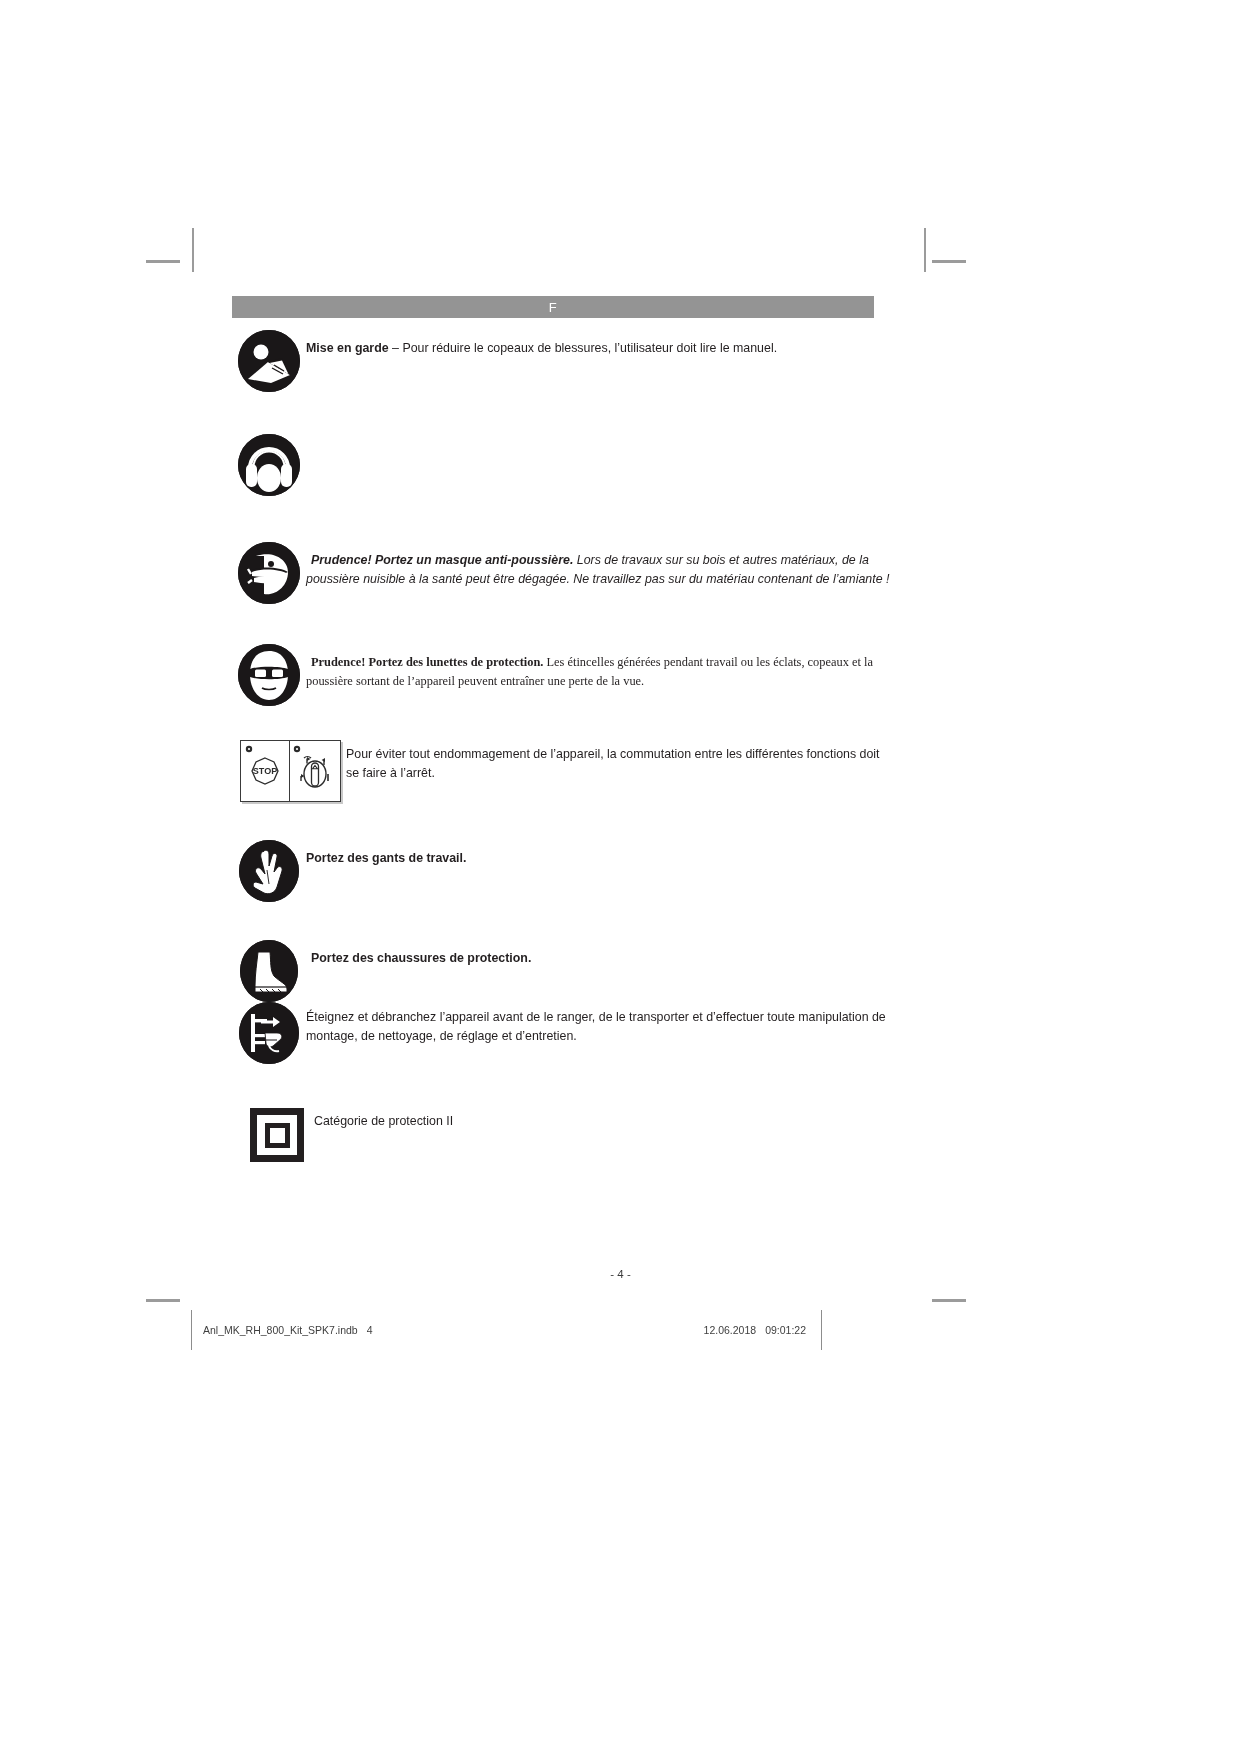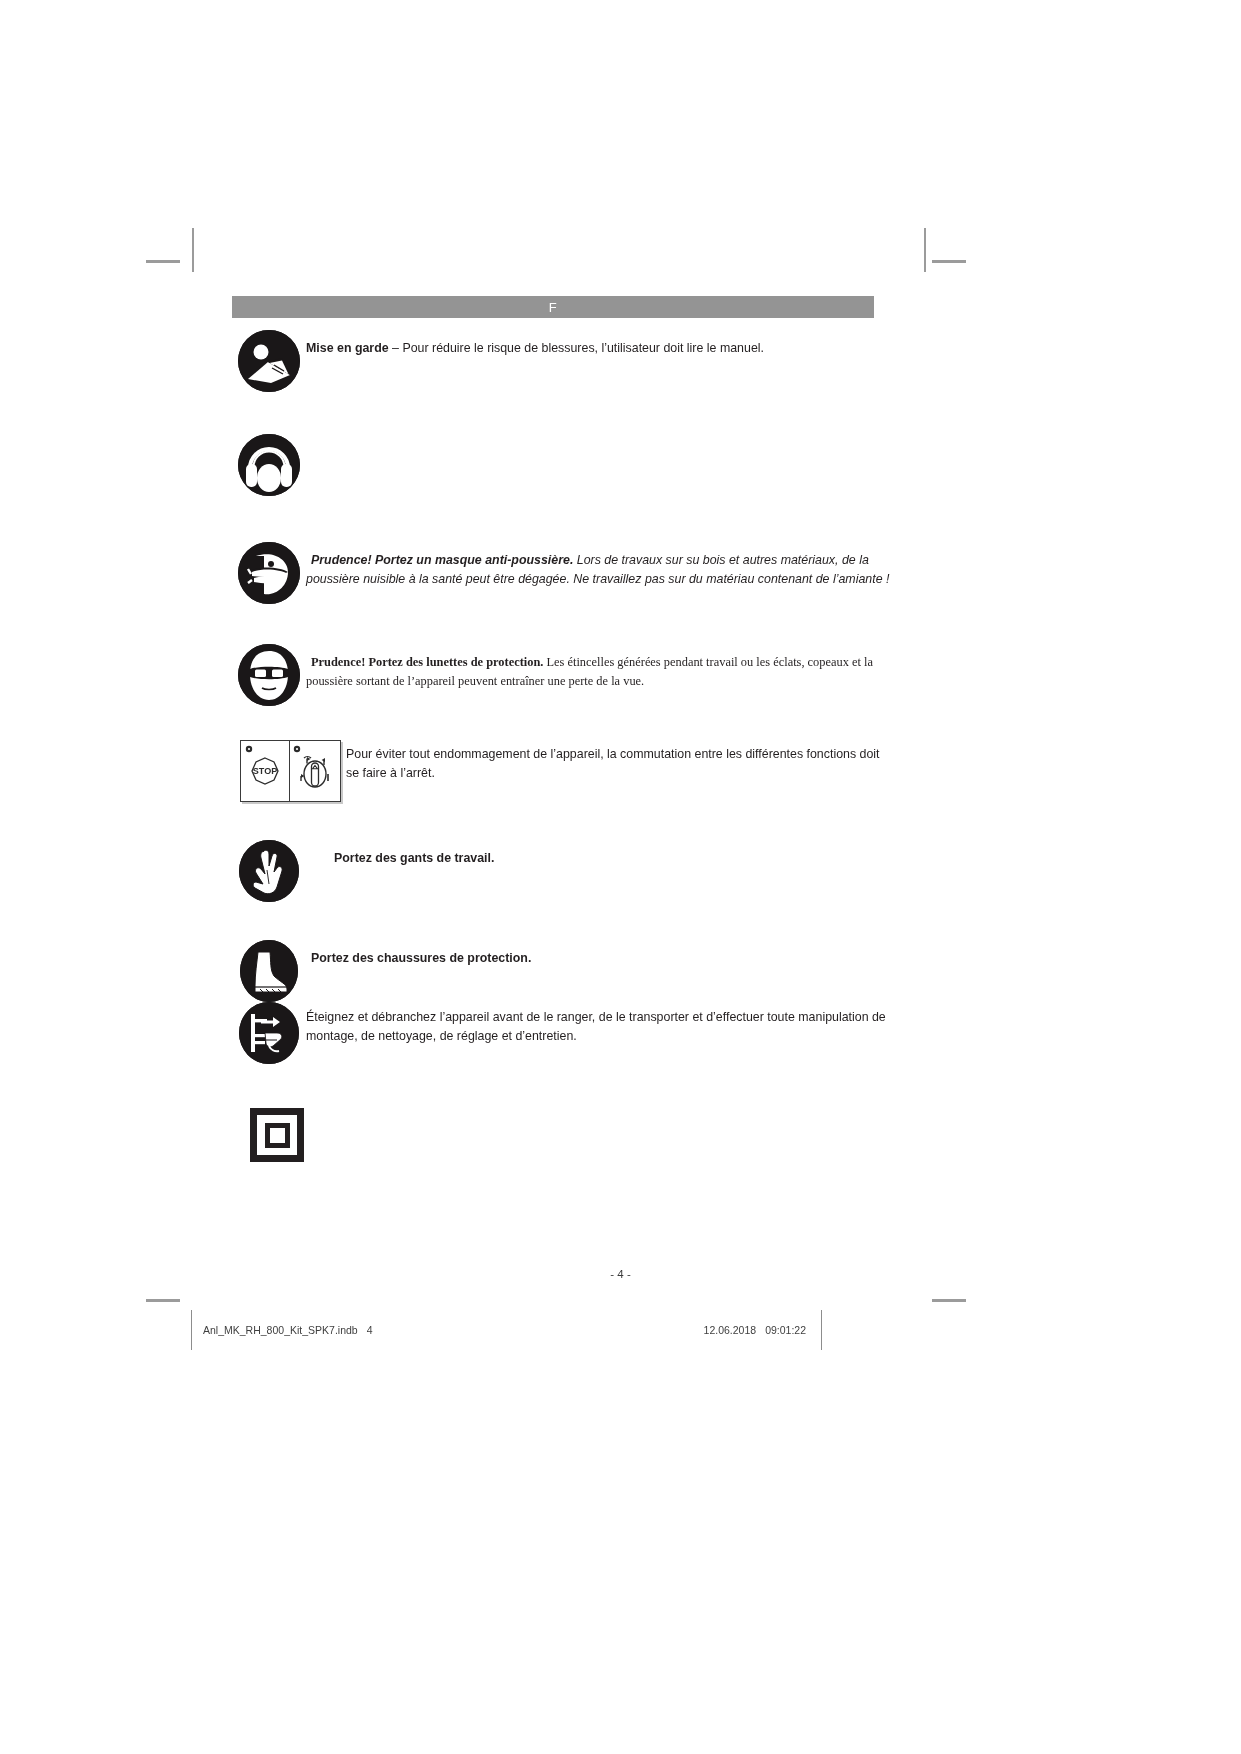--- a/index.html
+++ b/index.html
@@ -132,21 +132,21 @@
             <path d="M10 49 L30 32 L52 45 L33 53 Z" fill="#fff"></path>
             <path d="M30 32 L52 45 L44 28 Z" fill="#1a1718"></path>
             <path d="M31.5 33 L50.5 44.3 L44 30.5 Z" fill="#fff"></path>
             <path d="M34 38 L45 44" stroke="#1a1718" stroke-width="1.4" fill="none"></path>
             <path d="M36 35 L46 41" stroke="#1a1718" stroke-width="1.2" fill="none"></path>
           </svg>
         </span>
       </div>
       <div class="text-cell" style="padding-top:9px;">
         <p class="para">
-          <b>Mise en garde</b><span> – Pour réduire le risque de blessures, l’utilisateur doit lire le manuel.</span>
+          <b>Mise en garde</b><span> – Pour réduire le copeaux de blessures, l’utilisateur doit lire le manuel.</span>
         </p>
       </div>
     </div>
 
     <div class="row" style="margin-top:42px;">
       <div class="icon-cell" style="width:74px;">
         <span class="badge" style="width:62px;height:62px;">
           <svg width="62" height="62" viewBox="0 0 62 62">
             <circle cx="31" cy="31" r="31" fill="#1a1718"></circle>
             <path d="M12 34 A19 19 0 0 1 50 34" stroke="#fff" stroke-width="4" fill="none"></path>
@@ -229,21 +229,21 @@
               <path d="M25 24.5 l2.4 3.2 -4.8 0 z" fill="none" stroke="#2b2b2b" stroke-width="1.1"></path>
             </svg>
           </span>
         </span>
       </div>
       <div class="text-cell" style="padding-top:5px;">
         <p class="para">Pour éviter tout endommagement de l’appareil, la commutation entre les différentes fonctions doit se faire à l’arrêt.</p>
       </div>
     </div>
 
-    <div class="row" style="margin-top:38px;gap:28px;">
+    <div class="row" style="margin-top:38px;">
       <div class="icon-cell" style="width:74px;">
         <span class="badge" style="width:60px;height:62px;border-radius:50%;">
           <svg width="60" height="62" viewBox="0 0 60 62">
             <ellipse cx="30" cy="31" rx="30" ry="31" fill="#1a1718"></ellipse>
             <path d="M24 12 C26 9 30 10 30 14 L30 26 L33 16 C34 12 39 13 38 17 L35 32 L38 28 C40 25 44 27 43 31 L38 47 C36 53 30 55 25 53 L16 48 C13 46 14 42 17 42 L24 44 L17 33 C15 29 19 26 22 29 L26 34 L22 18 C21 14 23 11 24 12 Z" fill="#fff" stroke="#1a1718" stroke-width="1"></path>
             <path d="M28 30 L30 44" stroke="#1a1718" stroke-width="0.9" fill="none"></path>
           </svg>
         </span>
       </div>
       <div class="text-cell" style="padding-top:9px;">
@@ -291,20 +291,23 @@
         <p class="para">Éteignez et débranchez l’appareil avant de le ranger, de le transporter et d’effectuer toute manipulation de montage, de nettoyage, de réglage et d’entretien.</p>
       </div>
     </div>
 
     <div class="row" style="margin-top:44px;">
       <div class="icon-cell" style="width:74px;padding-left:8px;">
         <span class="classbox">
           <span class="inner"></span>
         </span>
       </div>
+      <div class="text-cell" style="padding-top:4px;">
+        <p class="para">Catégorie de protection II</p>
+      </div>
     </div>
 
   </div>
 
   <div class="pagenum">- 4 -</div>
 
   <div class="footline">
     <span class="foot-rule l"></span>
     <span class="foot-rule r"></span>
     <span class="foot-text left">

